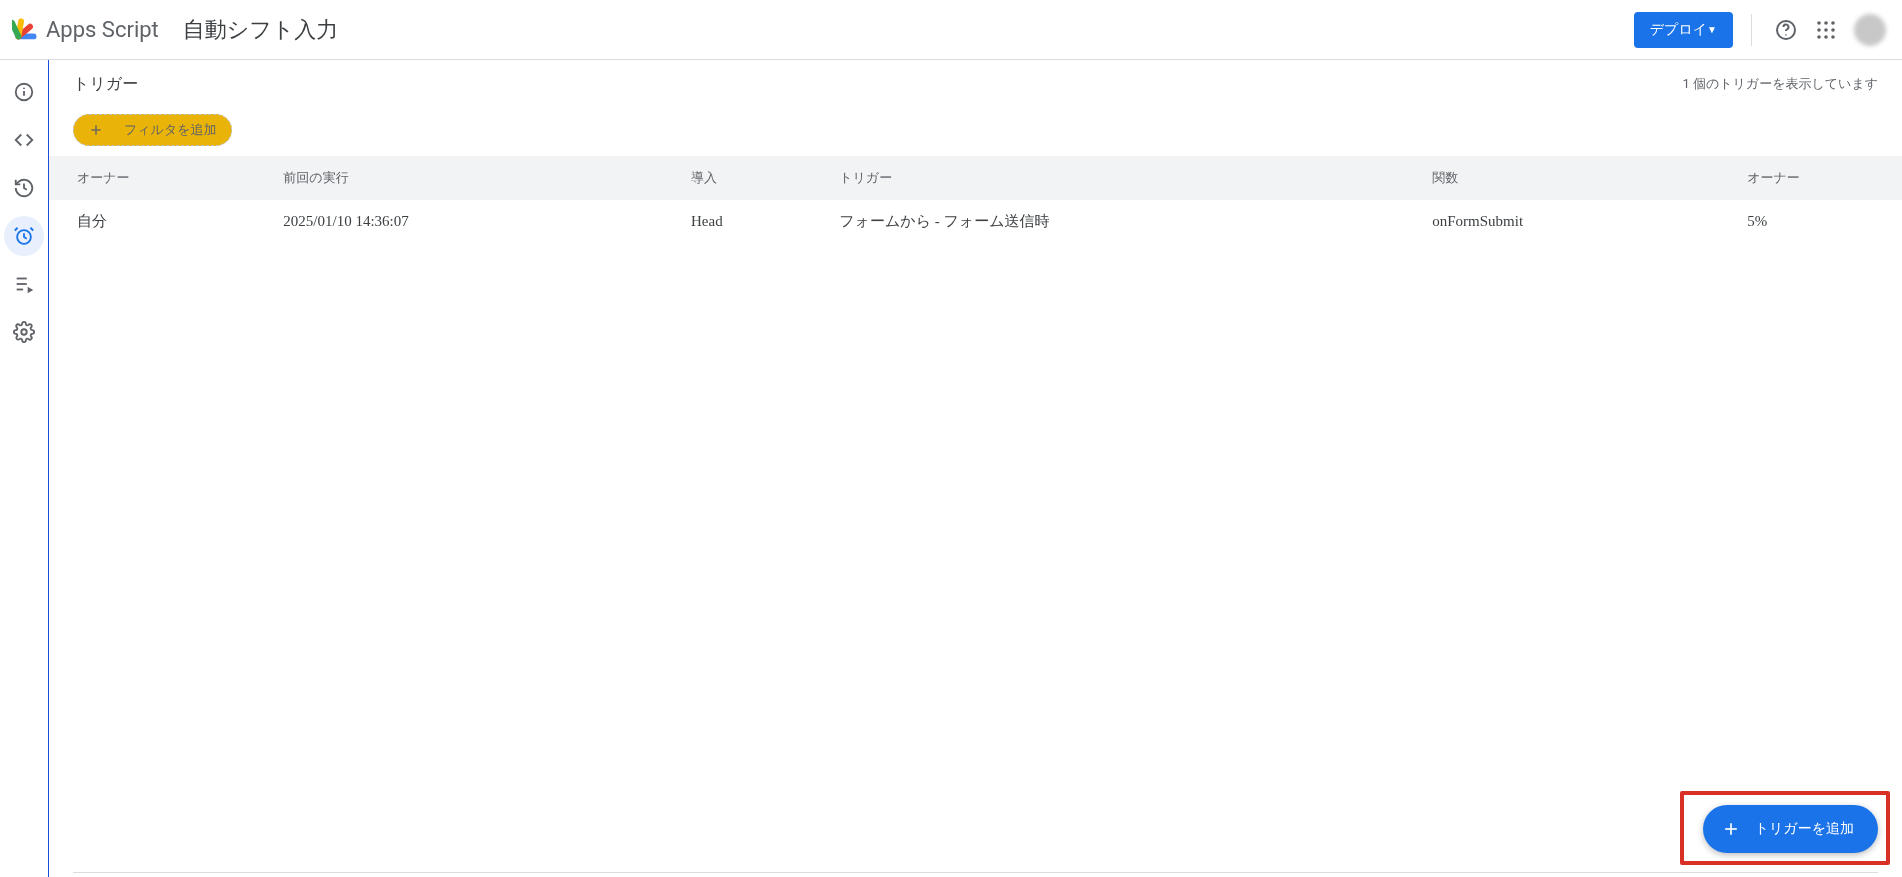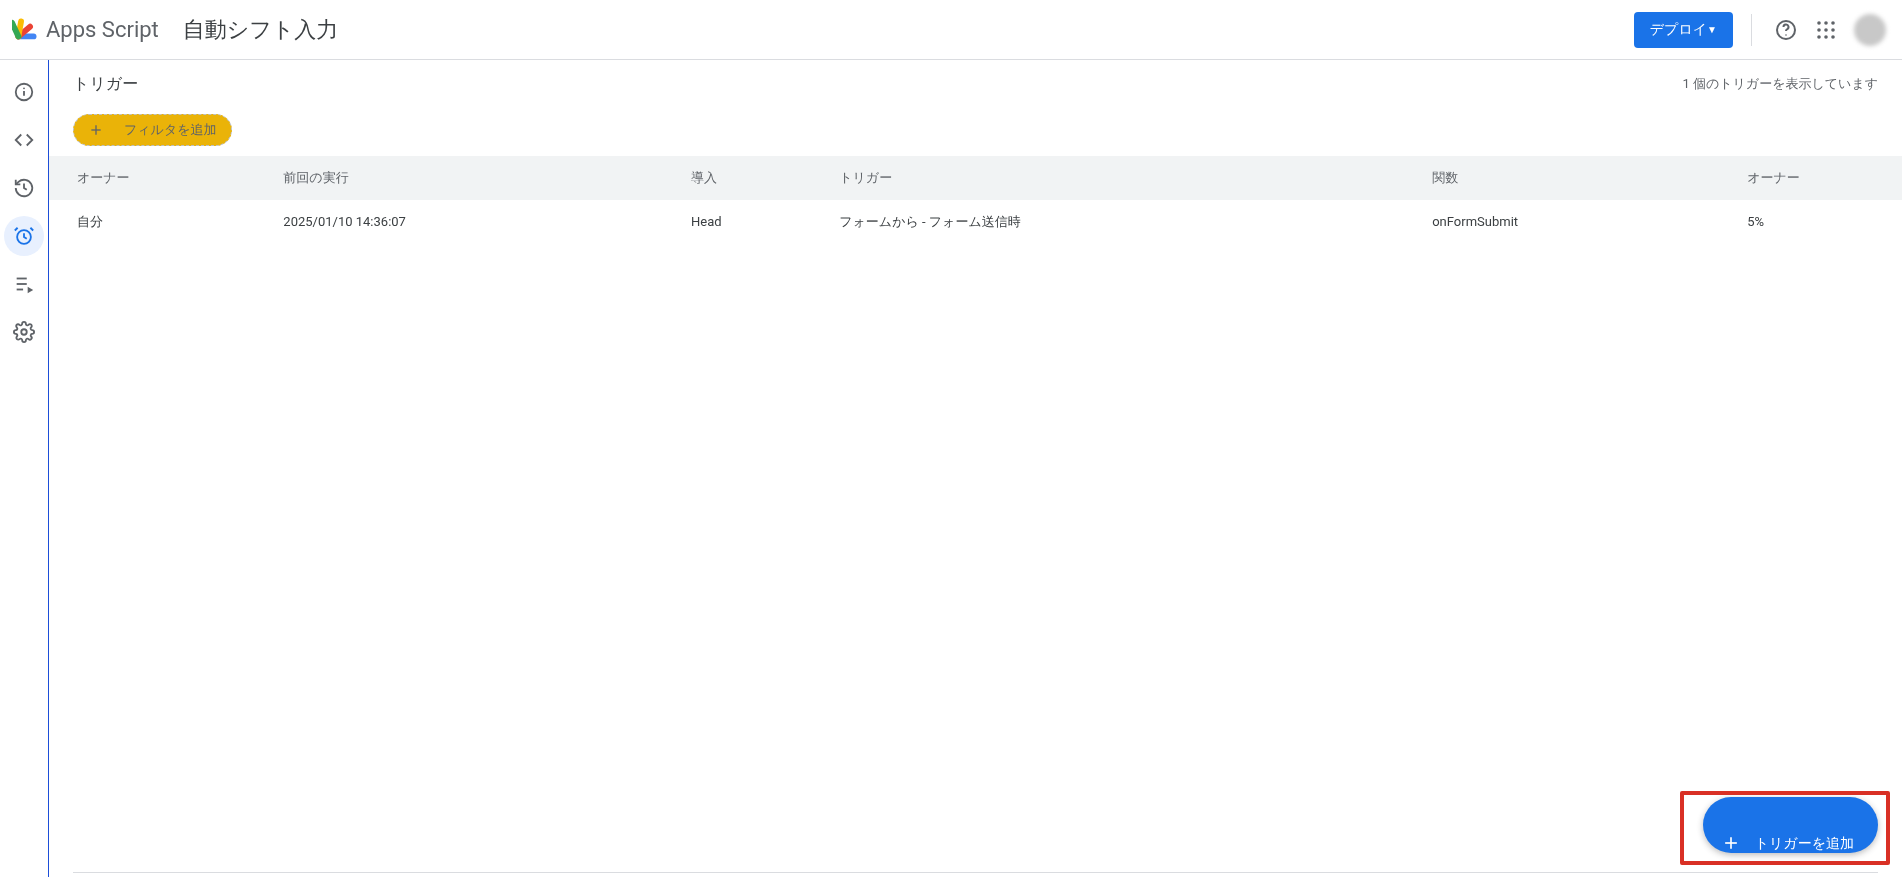--- a/index.html
+++ b/index.html
@@ -76,35 +76,36 @@
     background:#eab308;
   }
   .table-wrap { flex:1; overflow:auto; }
   table { width:100%; border-collapse: collapse; }
   thead th {
     background:#f1f3f4; text-align:left; font-weight:400; color:#5f6368;
     font-size:13px; height:44px; padding: 0 12px;
   }
   thead th:first-child { padding-left:28px; }
   tbody td {
-    height:44px; padding: 0 12px; font-size:13px; color:#3c4043;
+    height:44px; padding: 0 12px; font-size:15px; color:#3c4043;
     border-bottom: 1px solid rgba(0,0,0,0);
+    font-family: Liberation Serif, serif;
   }
   tbody td:first-child { padding-left:28px; }
   .col-owner { width: 12%; }
   .col-last  { width: 22%; }
   .col-deploy{ width: 8%; }
   .col-event { width: 32%; }
   .col-func  { width: 17%; }
   .col-error { width: 9%; }
   .fab {
     position:absolute; right: 24px; bottom: 24px;
     background:#1a73e8; color:#fff; border:none; border-radius: 30px;
-    height: 56px; padding: 0 24px 0 18px;
-    display:flex; align-items:flex-end; gap:14px; font-size:14px; cursor:pointer;
+    height: 48px; padding: 0 24px 0 18px;
+    display:flex; align-items:center; gap:14px; font-size:14px; cursor:pointer;
     box-shadow: 0 2px 6px rgba(32,33,36,.3);
   }
   .fab-frame {
     position:absolute; right: 12px; bottom: 12px;
     width: 210px; height: 74px;
     border: 4px solid #d93025; border-radius: 2px;
     pointer-events:none;
   }
   .footer-line {
     position:absolute; left:24px; right:24px; bottom:4px;

